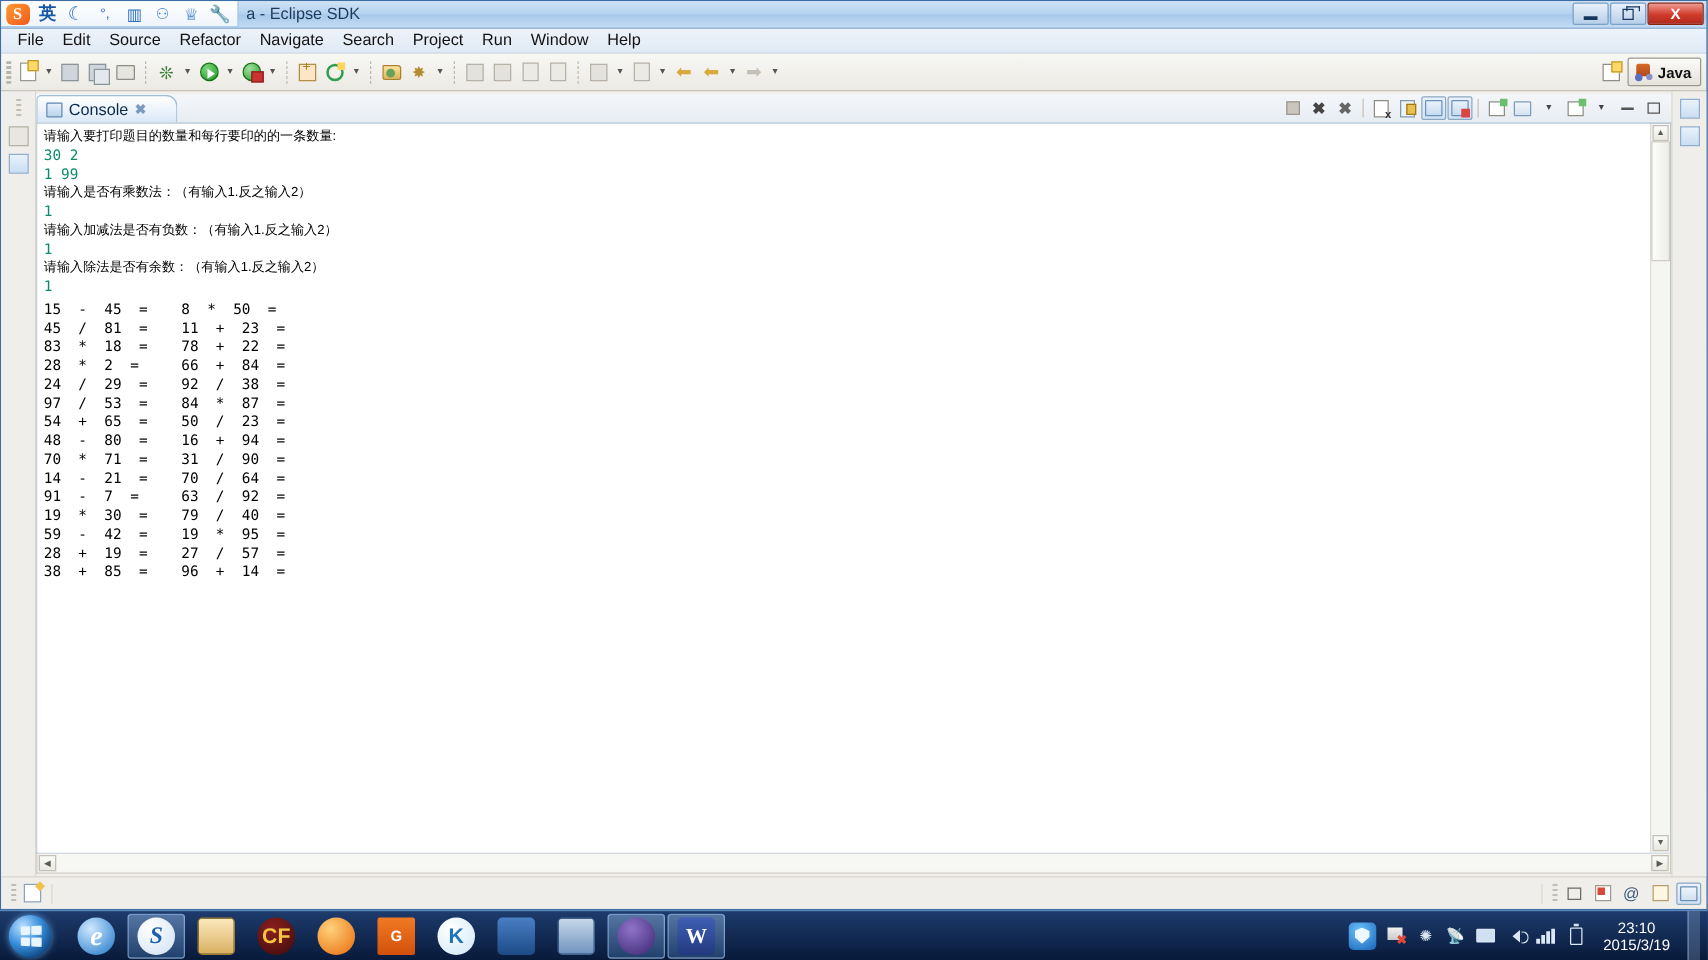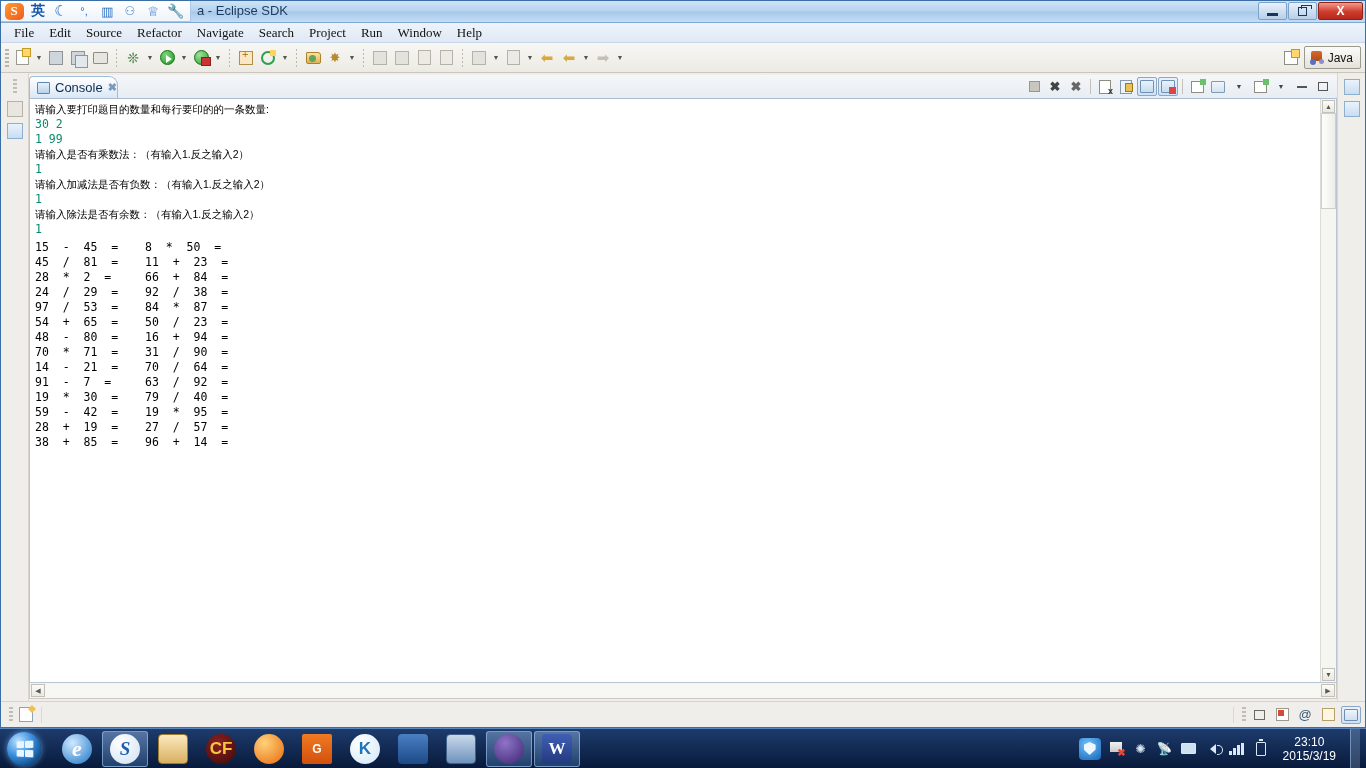--- a/index.html
+++ b/index.html
@@ -76,25 +76,24 @@
   .s-cn { font-weight: bold; font-size: 14px; color: #1456a8; }
   .s-moon { font-size: 15px; color: #2a6fc4; }
   .s-kb { font-size: 13px; color: #2a6fc4; letter-spacing: -1px; }
   .s-shirt { font-size: 13px; color: #2a6fc4; }
   .s-wrench { font-size: 14px; color: #2a6fc4; }
   .s-person { font-size: 12px; color: #4a86c9; }
   .s-comma { font-size: 11px; color: #2a6fc4; }
 
   
   #menubar {
-    height: 20px; flex: none; display: flex; align-items: center;
+    height: 20px; flex: none; display: flex; 
     padding-left: 6px; gap: 1px;
     background: linear-gradient(180deg,#eef3fa,#dfe9f5);
     border-bottom: 1px solid #c8d6e6;
-    font-family: Liberation Serif, serif;
   }
   .menu-item {
     font-size: 13px; color: #111; padding: 1px 7px; white-space: nowrap;
   }
 
   
   #toolbar {
     height: 30px; flex: none; display: flex; align-items: center;
     background: linear-gradient(180deg,#f7f7f4,#eceae4);
     border-bottom: 1px solid #c9c5bc;
@@ -155,21 +154,21 @@
      border:1px solid #c19a26;}
 
   
   #perspective-bar {
     position: absolute; right: 4px; top: 3px; display: flex; align-items: center; gap: 2px;
   }
   #persp-java {
     display: flex; align-items: center; gap: 4px; height: 23px; padding: 0 7px 0 4px;
     border: 1px solid #9a9a90; border-radius: 2px;
     background: linear-gradient(180deg,#fbfbf9,#e5e2da);
-    font-size: 12px; color: #111;
+    font-size: 12px; color: #111; font-weight: bold;
   }
   .java-ico {
     width: 15px; height: 15px; position: relative;
   }
   .java-ico .cup { position:absolute; left:2px; top:1px; width:11px; height:10px;
     border-radius:2px; background:linear-gradient(180deg,#d66a2c,#b04a18); }
   .java-ico .dot { position:absolute; left:1px; bottom:0; width:6px; height:6px; border-radius:50%;
     background:#5a6fc0; }
   .java-ico .dot2 { position:absolute; right:0; bottom:1px; width:5px; height:5px; border-radius:50%;
     background:#8a8fc8; }
@@ -194,21 +193,21 @@
     min-width: 0;
   }
 
   
   #console-tabrow {
     height: 24px; flex: none; position: relative; display: flex; align-items: flex-end;
     background: linear-gradient(180deg,#f4f6f9,#e8edf3);
     border-bottom: 1px solid #aabdd2;
   }
   #console-tab {
-    height: 22px; display: flex; align-items: center; gap: 5px; padding: 0 0 0 7px;
+    height: 22px; display: flex; align-items: center; gap: 5px; padding: 0 24px 0 7px;
     background: linear-gradient(180deg,#ffffff 0%,#e9f1fa 60%,#d8e7f6 100%);
     border: 1px solid #9fbcd8; border-bottom: none;
     border-radius: 4px 9px 0 0;
   }
   #console-tab .tab-ico {
     width: 13px; height: 12px; background: linear-gradient(180deg,#e6f0fa,#b9d3ec);
     border: 1px solid #5c86b3; border-radius: 1px;
   }
   #console-tab .tab-label { font-size: 13px; color: #0d2b4d; }
   #console-tab .tab-close { font-size: 11px; color: #7a99bb; font-weight: bold; }
@@ -647,20 +646,21 @@
               <div class="cline inp">1 99</div>
               <div class="cline prompt">请输入是否有乘数法：（有输入1.反之输入2）</div>
               <div class="cline inp">1</div>
               <div class="cline prompt">请输入加减法是否有负数：（有输入1.反之输入2）</div>
               <div class="cline inp">1</div>
               <div class="cline prompt">请输入除法是否有余数：（有输入1.反之输入2）</div>
               <div class="cline inp">1</div>
               <div style="height: 3px;"></div>
               <div class="problem-row"><span class="pcol left">15  -  45  =</span><span class="pcol">8  *  50  =</span></div>
               <div class="problem-row"><span class="pcol left">45  /  81  =</span><span class="pcol">11  +  23  =</span></div>
+              <div class="problem-row"><span class="pcol left">83  *  18  =</span><span class="pcol">78  +  22  =</span></div>
               <div class="problem-row"><span class="pcol left">28  *  2  =</span><span class="pcol">66  +  84  =</span></div>
               <div class="problem-row"><span class="pcol left">24  /  29  =</span><span class="pcol">92  /  38  =</span></div>
               <div class="problem-row"><span class="pcol left">97  /  53  =</span><span class="pcol">84  *  87  =</span></div>
               <div class="problem-row"><span class="pcol left">54  +  65  =</span><span class="pcol">50  /  23  =</span></div>
               <div class="problem-row"><span class="pcol left">48  -  80  =</span><span class="pcol">16  +  94  =</span></div>
               <div class="problem-row"><span class="pcol left">70  *  71  =</span><span class="pcol">31  /  90  =</span></div>
               <div class="problem-row"><span class="pcol left">14  -  21  =</span><span class="pcol">70  /  64  =</span></div>
               <div class="problem-row"><span class="pcol left">91  -  7  =</span><span class="pcol">63  /  92  =</span></div>
               <div class="problem-row"><span class="pcol left">19  *  30  =</span><span class="pcol">79  /  40  =</span></div>
               <div class="problem-row"><span class="pcol left">59  -  42  =</span><span class="pcol">19  *  95  =</span></div>

